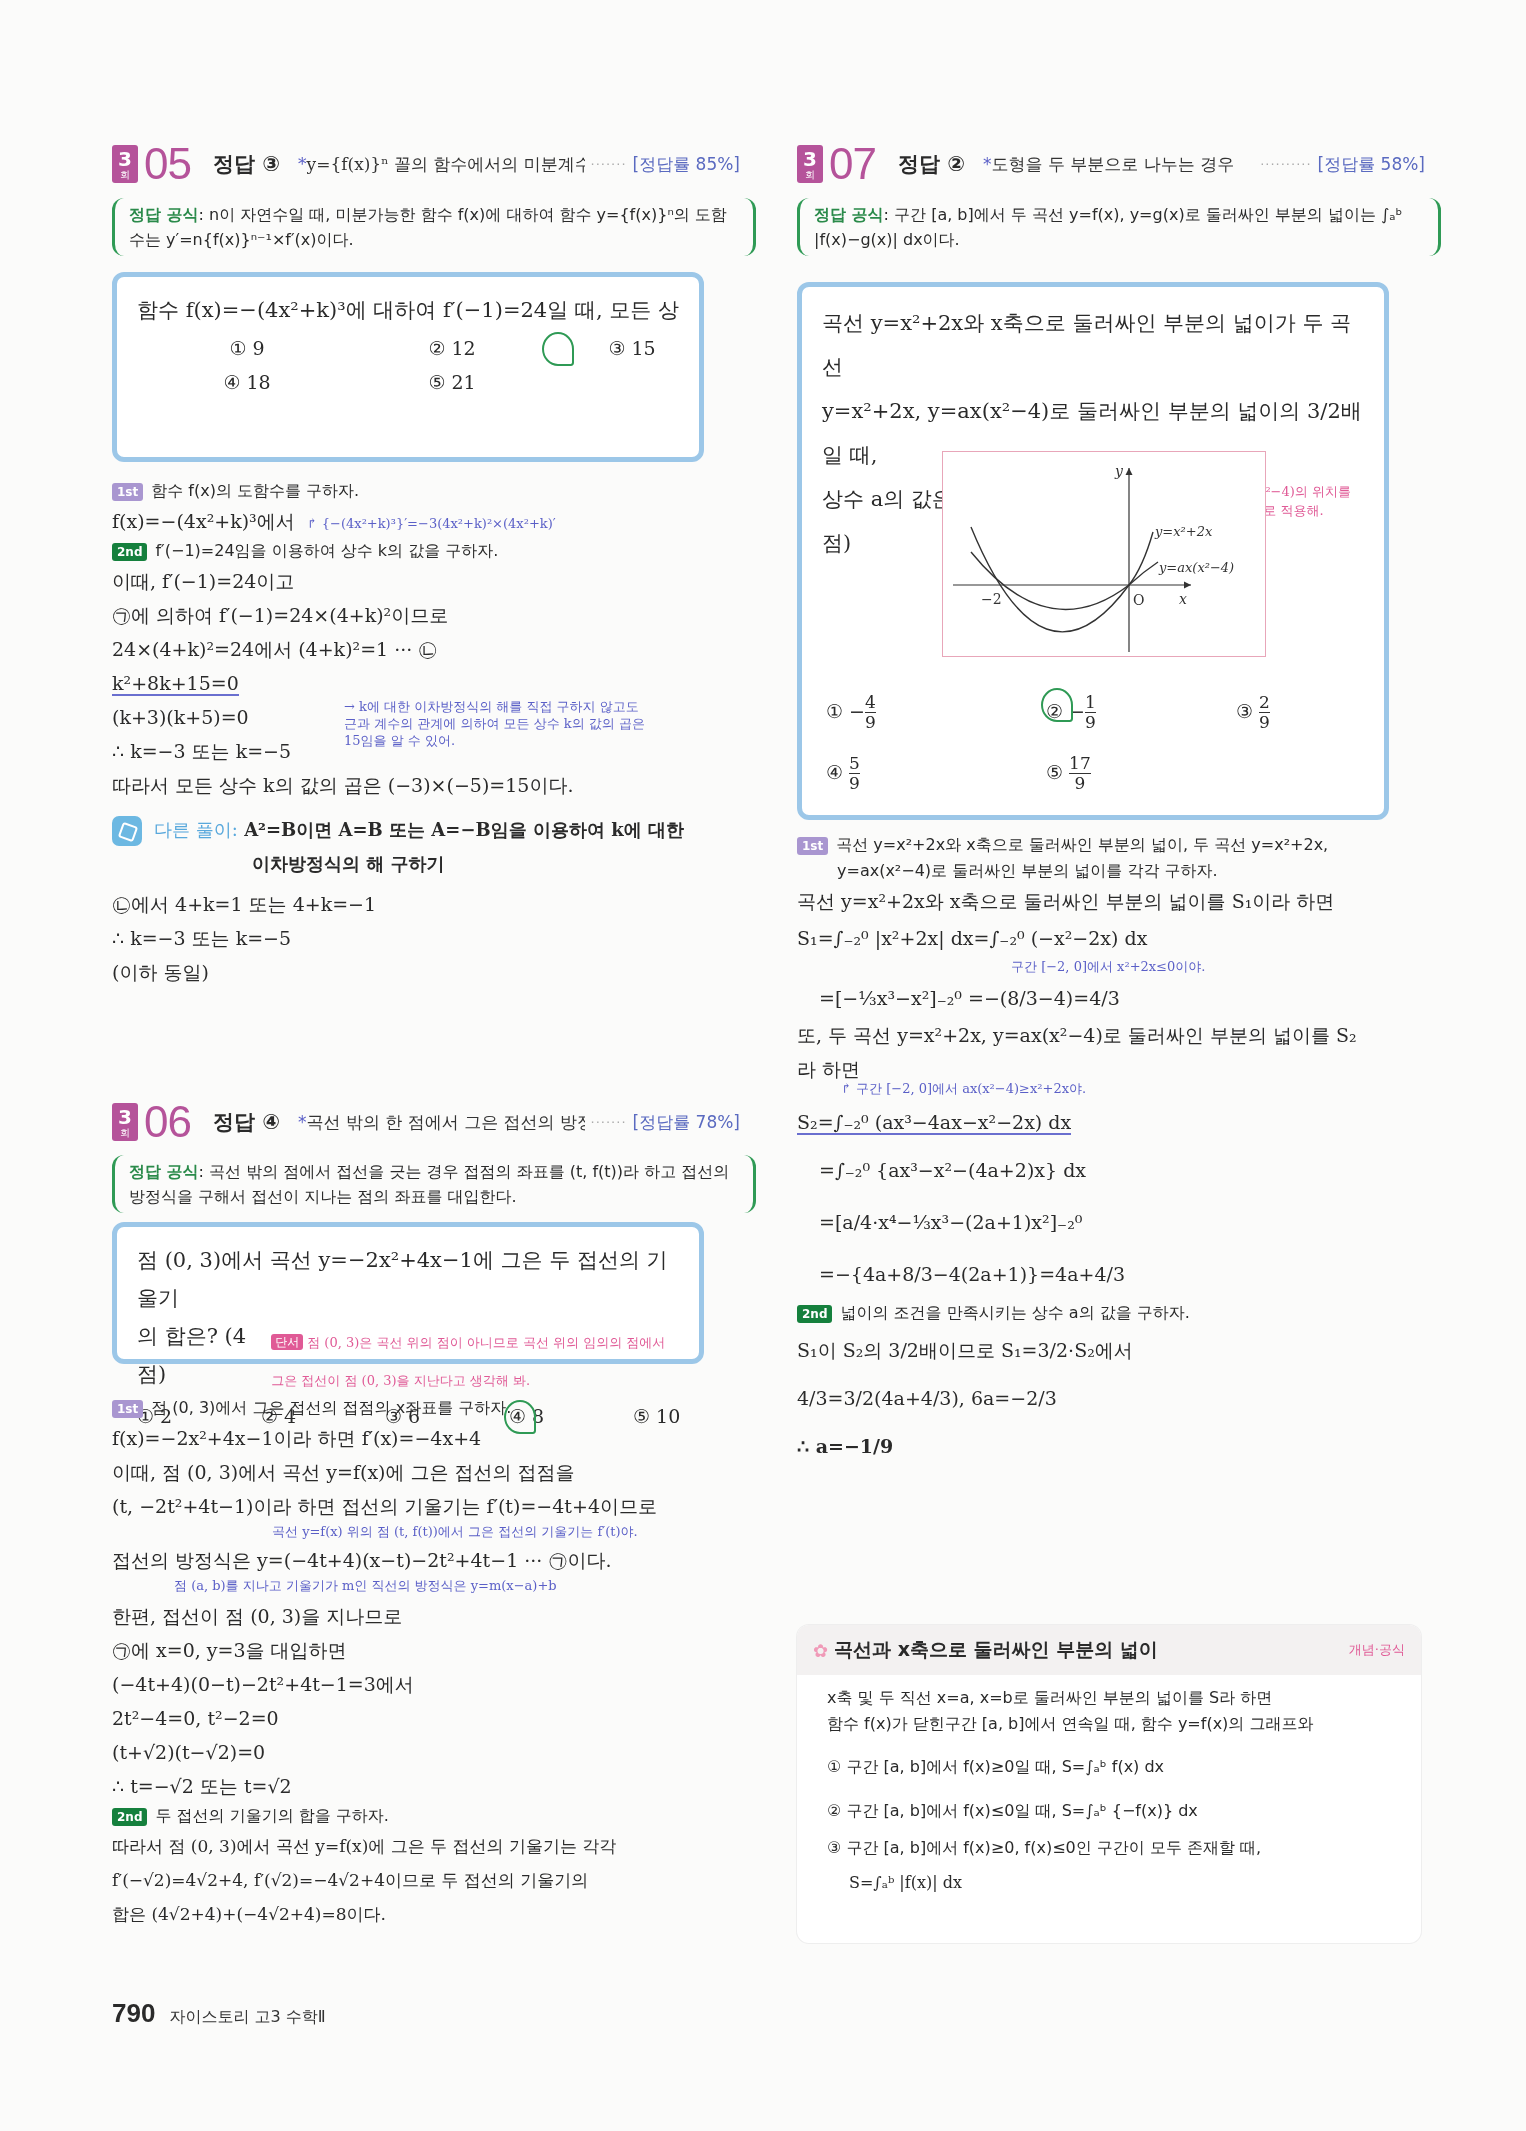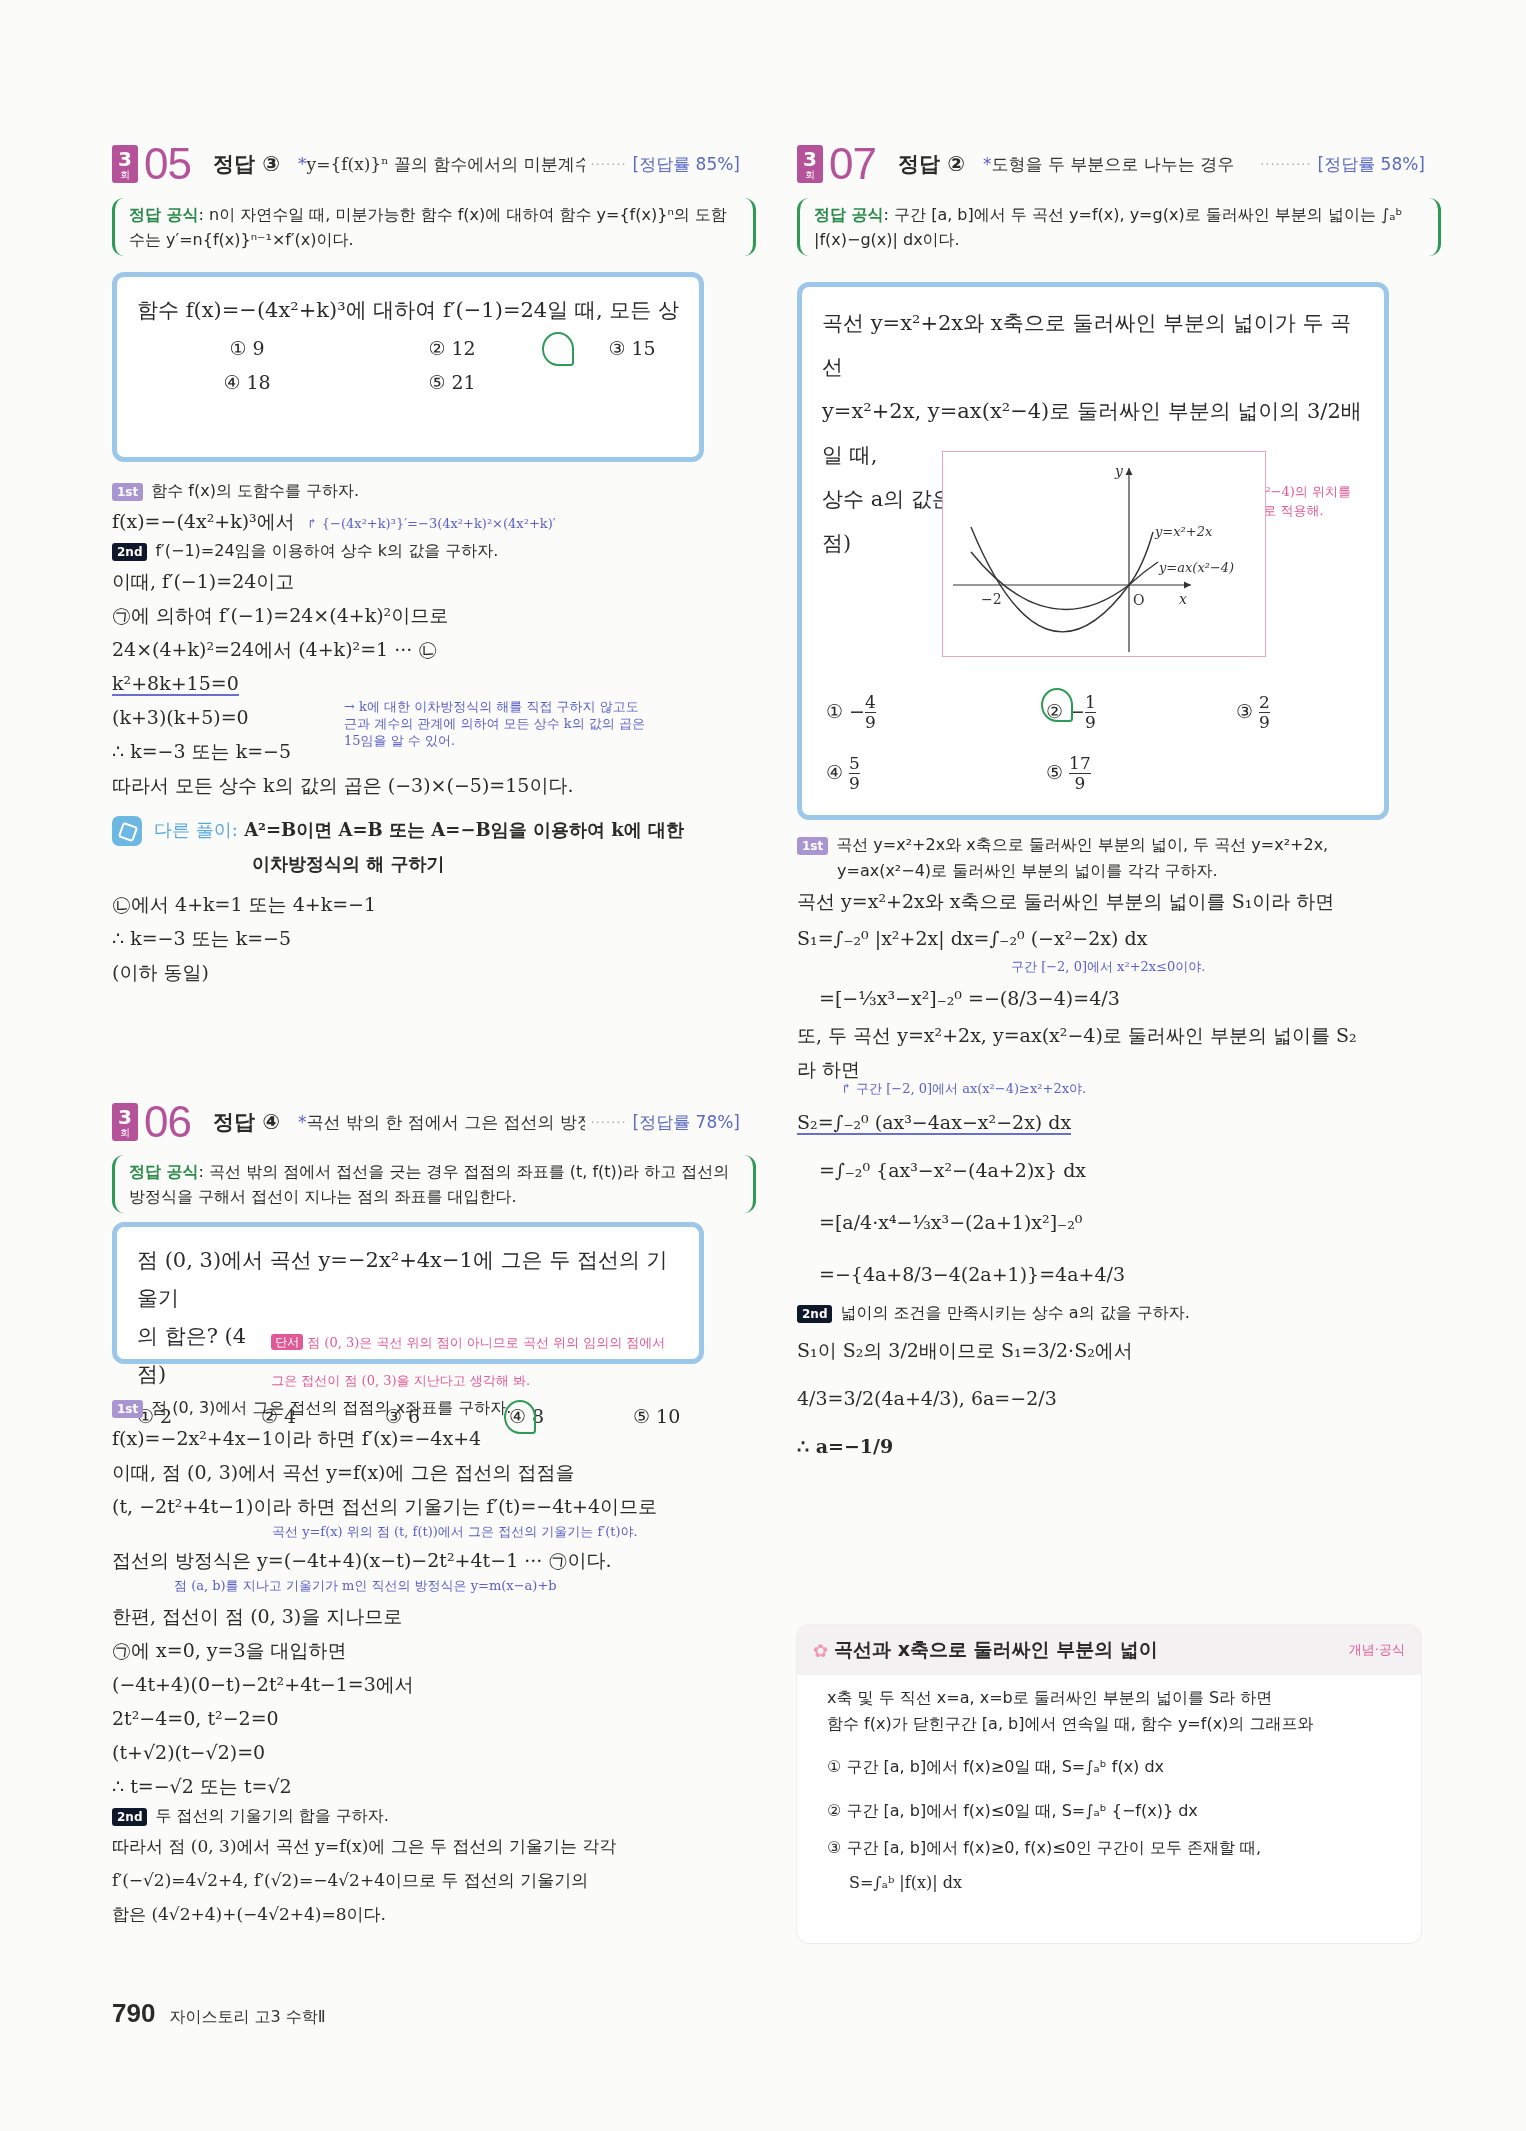--- a/index.html
+++ b/index.html
@@ -44,21 +44,21 @@
   .hint-text { color: #e05a96; font-size: 13px; line-height: 17px; }
   .choices { display: grid; grid-template-columns: 220px 190px 170px; row-gap: 12px; margin-top: 8px; font-size: 19px; }
   .choices.five { grid-template-columns: repeat(5, 112px); gap: 12px; }
   .choice { position: relative; }
   .choice.correct .mark { position: absolute; left: -5px; top: -5px; width: 28px; height: 30px; border: 2px solid #2f9a55; border-radius: 50%; border-bottom-right-radius: 10%; }
   .frac { display: inline-flex; flex-direction: column; align-items: center; vertical-align: middle; font-size: 17px; line-height: 19px; }
   .frac .bar { border-top: 1px solid #333; width: 100%; }
 
   .step-badge { display: inline-block; color: #fff; font-size: 12px; font-weight: bold; padding: 0 5px; border-radius: 3px; line-height: 18px; margin-right: 8px; vertical-align: middle; }
   .step-1st { background: #a996d0; }
-  .step-2nd { background: #0f172a; }
+  .step-2nd { background: #15803d; }
   .sol { position: absolute; width: 628px; font-size: 19px; }
   .sol .line { height: 34px; line-height: 34px; white-space: nowrap; }
   .sol .line.small { height: 26px; line-height: 26px; font-size: 16px; }
   .note { color: #5a5fc7; font-size: 13px; line-height: 17px; }
   .underline { border-bottom: 2px solid #6a6fcf; }
 
   .alt-title { font-size: 18px; font-weight: bold; }
   .alt-label { color: #58a8dc; font-weight: normal; }
   .alt-icon { display: inline-block; width: 30px; height: 30px; background: #6cb8e2; border-radius: 7px; vertical-align: middle; margin-right: 6px; position: relative; }
   .alt-icon::after { content: ""; position: absolute; left: 8px; top: 8px; width: 12px; height: 12px; border: 2px solid #fff; border-radius: 3px; transform: rotate(20deg); }

